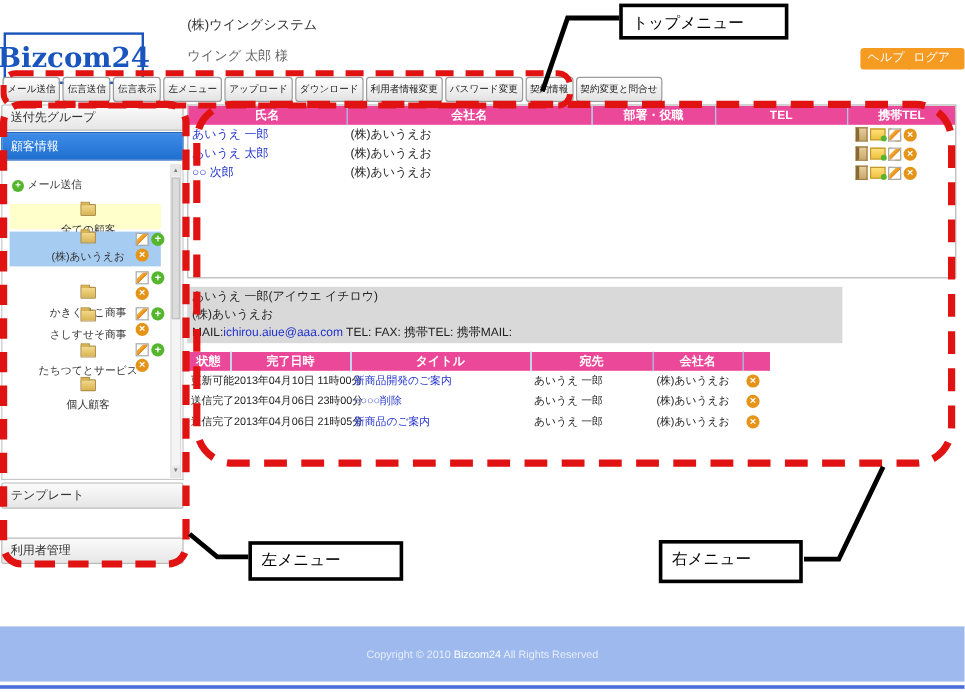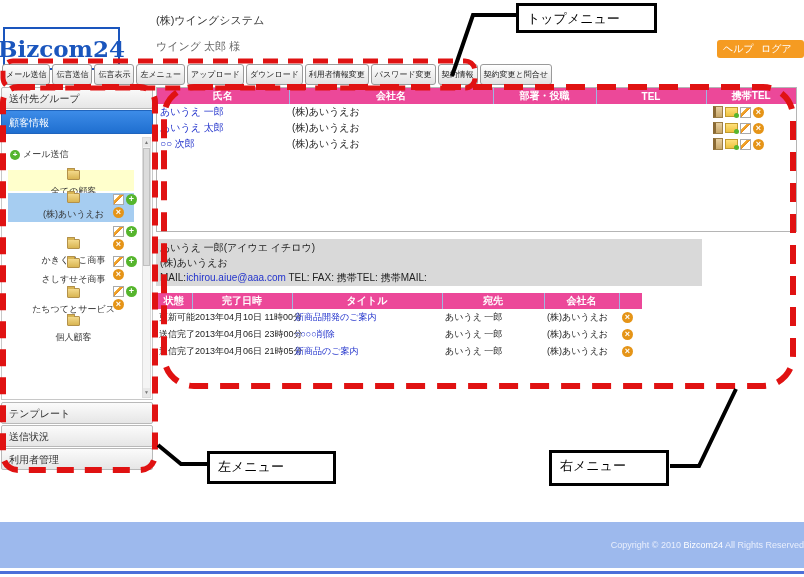--- a/index.html
+++ b/index.html
@@ -63,21 +63,21 @@
   .tbl th:last-child{border-right:none;}
   .tbl td{height:16px;padding:0 0 0 3px;font-size:10px;white-space:nowrap;overflow:visible;vertical-align:middle;}
   .history-box .tbl td{height:17px;font-size:9px;}
   .lnk{color:#2233cc;text-decoration:none;cursor:pointer;}
   .icon-strip{display:flex;gap:2px;align-items:center;padding-left:4px;}
   
   .detail-box{position:absolute;left:156px;top:239px;width:546px;height:47px;background:#d9d9d9;
               box-sizing:border-box;padding:1px 4px;font-size:10px;line-height:15px;color:#222;}
   
   .footer{position:absolute;left:0;top:522px;width:804px;height:46px;background:#9db9ed;
-          text-align:right;line-height:46px;font-size:9px;color:#e8eefc;}
+          text-align:center;line-height:46px;font-size:9px;color:#e8eefc;}
   .footer .brand{color:#ffffff;}
   .bottom-line{position:absolute;left:0;top:571px;width:804px;height:3px;background:#4b6fd9;}
   
   .ic{display:inline-block;box-sizing:border-box;flex:none;}
   .ic-circle{width:11px;height:11px;border-radius:50%;color:#fff;text-align:center;
              font-weight:bold;font-size:9px;line-height:11px;cursor:pointer;}
   .ic-add{background:#55b52d;}
   .ic-del{background:#e59417;}
   .ic-add.small,.ic-del.small{width:10px;height:10px;line-height:10px;font-size:8px;}
   .ic-edit{width:11px;height:11px;border:1px solid #aaa;cursor:pointer;
@@ -187,21 +187,20 @@
     <span>個人顧客</span>
   </div>
 
   <div class="sb-track">
     <div class="sb-btn">▲</div>
     <div class="sb-thumb"></div>
     <div class="sb-btn sb-down">▼</div>
   </div>
 
   <div class="side-sec" id="sec-template">テンプレート</div>
-  <div class="side-sec" id="sec-status">送信状況</div>
   <div class="side-sec" id="sec-users">利用者管理</div>
 
   <div class="contacts-box">
     <table class="tbl">
       <colgroup>
           <col style="width:132px">
           <col style="width:204px">
           <col style="width:103px">
           <col style="width:110px">
           <col style="width:90px">

